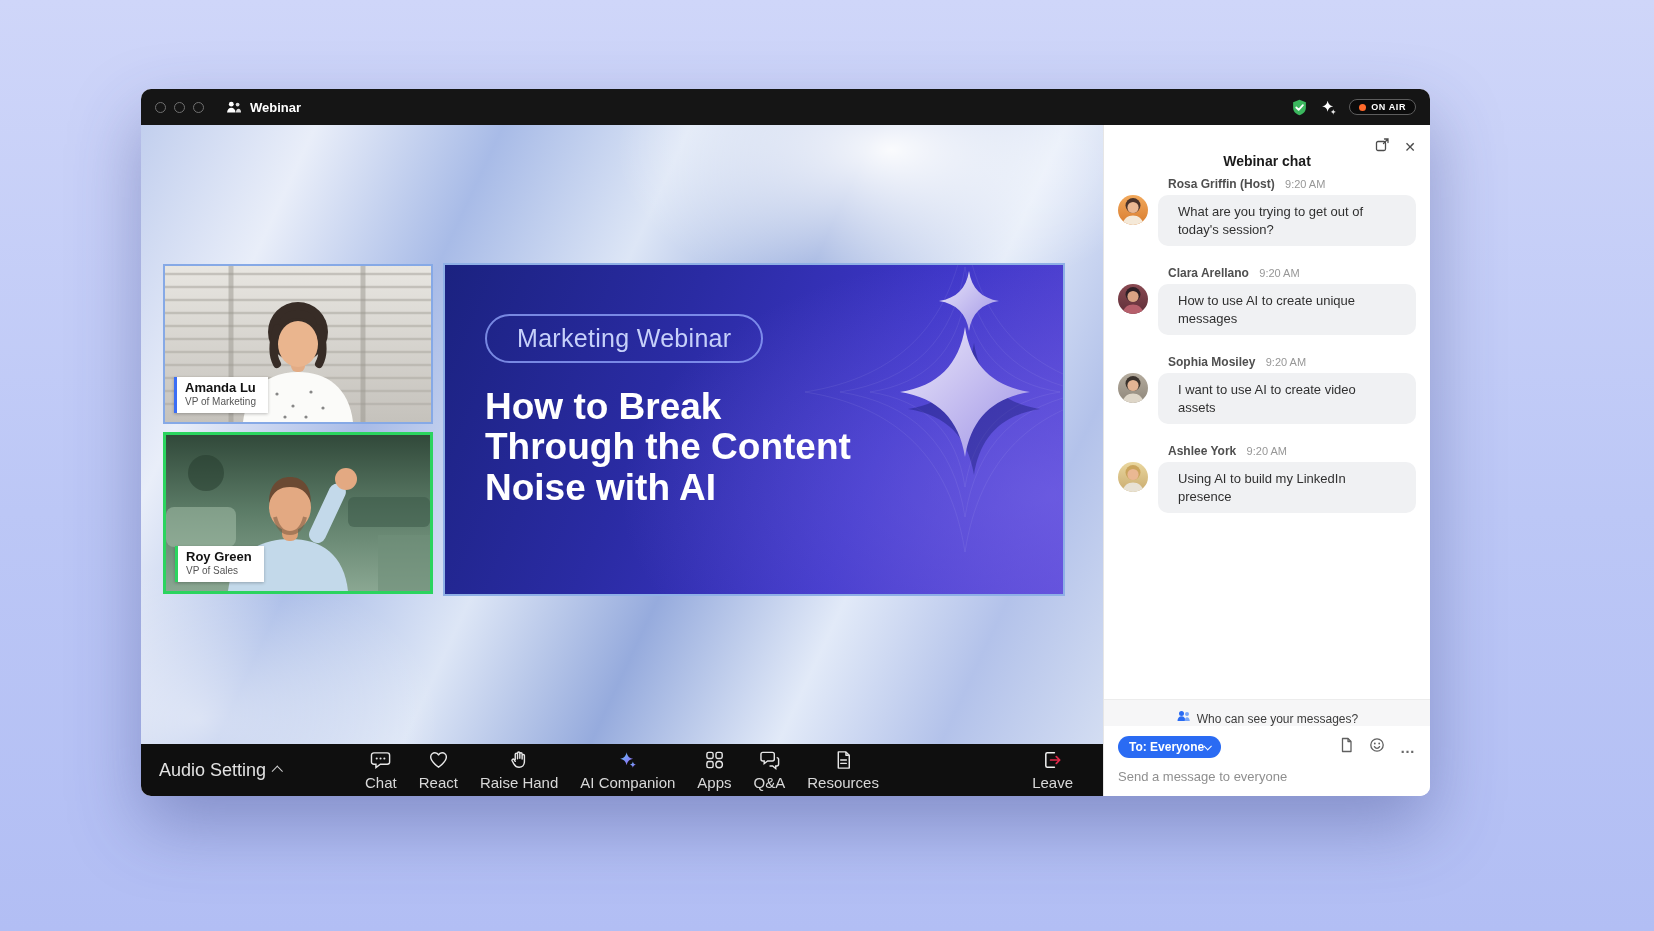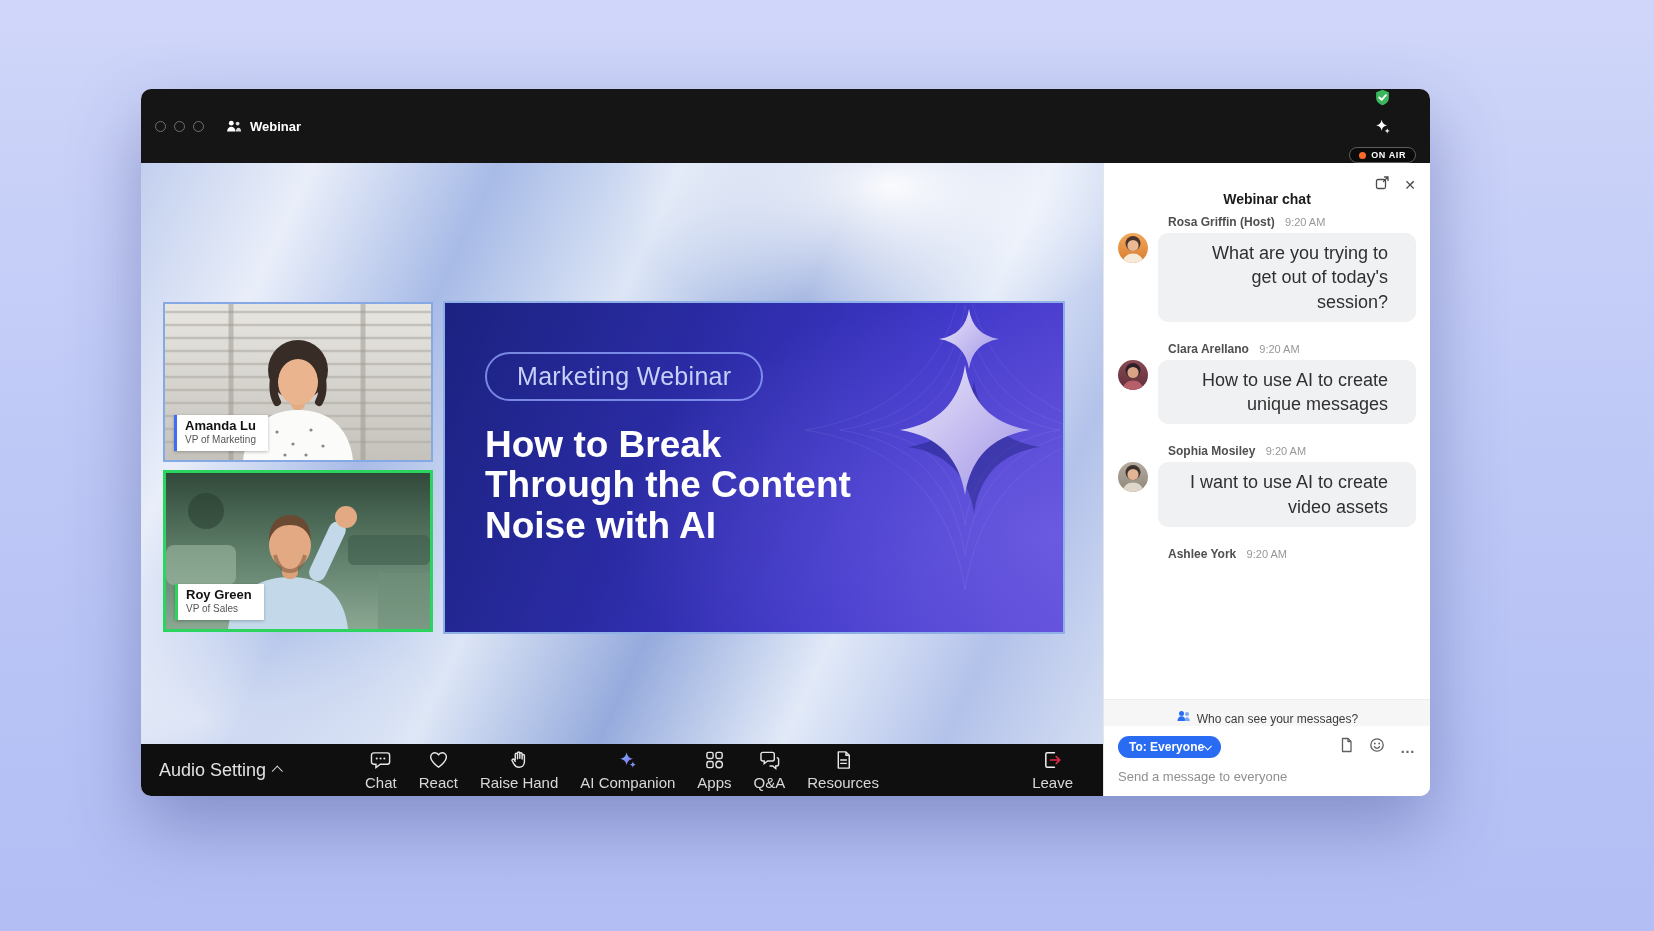--- a/index.html
+++ b/index.html
@@ -13,38 +13,38 @@
     border-radius:10px;overflow:hidden;background:#fff;
     box-shadow:0 30px 70px rgba(50,60,130,.38);
     display:flex;flex-direction:column;
   }
   
   .titlebar{flex:0 0 36px;background:#151515;display:flex;align-items:center;padding:0 14px;gap:8px;}
   .traffic{display:flex;gap:8px;margin-right:14px;}
   .light{width:11px;height:11px;border:1.5px solid #707070;border-radius:50%;box-sizing:border-box;}
   .tb-icon{display:flex;align-items:center;}
   .tb-title{color:#fff;font-size:13px;font-weight:700;}
-  .tb-right{margin-left:auto;display:flex;align-items:center;gap:12px;flex-direction:column;}
+  .tb-right{margin-left:auto;display:flex;align-items:center;gap:12px;}
   .onair{display:flex;align-items:center;gap:5px;border:1px solid #5d5d5d;background:#0b0b0b;
     border-radius:999px;padding:2px 9px;color:#fff;font-size:9px;font-weight:700;letter-spacing:.6px;}
   .onair-dot{width:7px;height:7px;border-radius:50%;background:#ff6a2b;}
   
   .content{flex:1;display:flex;min-height:0;}
   .stage-col{width:962px;flex:none;display:flex;flex-direction:column;min-height:0;}
   .stage{
     flex:1;position:relative;overflow:hidden;
     background:
       radial-gradient(52% 46% at 78% 4%, rgba(255,255,255,.95), rgba(255,255,255,0) 55%),
       radial-gradient(42% 42% at 6% 96%, rgba(255,255,255,.55), rgba(255,255,255,0) 60%),
       linear-gradient(115deg,#c2cfee 0%,#e9eef9 14%,#a8bbe7 29%,#dde6f6 44%,#96abdd 59%,#e2eaf8 74%,#b3c2ea 87%,#d3ddf2 100%);
   }
   
   .tile{position:absolute;box-sizing:border-box;overflow:hidden;background:#999;}
   .tile svg{position:absolute;inset:0;width:100%;height:100%;display:block;}
-  .tile-amanda{left:22px;top:139px;width:270px;height:160px;border:2px solid #86a9e6;text-align:center;}
+  .tile-amanda{left:22px;top:139px;width:270px;height:160px;border:2px solid #86a9e6;}
   .tile-roy{left:22px;top:307px;width:270px;height:162px;border:3px solid #2bd45f;}
   .nametag{position:absolute;left:9px;bottom:9px;background:#fff;padding:4px 12px 5px 8px;
     box-shadow:0 1px 3px rgba(0,0,0,.25);}
   .tag-blue{border-left:3px solid #3b6ef5;}
   .tag-green{border-left:3px solid #2bd45f;}
   .nametag .nm{font-size:13px;font-weight:700;color:#121212;line-height:1.15;}
   .nametag .rl{font-size:10px;color:#555;line-height:1.2;}
   
   .slide{
     position:absolute;left:302px;top:138px;width:622px;height:333px;box-sizing:border-box;
@@ -79,22 +79,22 @@
     display:flex;align-items:center;gap:14px;color:#4c4c4c;}
   .chat-close{font-size:14px;color:#4c4c4c;line-height:1;}
   .messages{flex:1;overflow:hidden;padding:8px 14px 0;}
   .msg{margin-bottom:20px;}
   .msg-meta{margin-left:50px;margin-bottom:4px;font-size:12px;color:#4f4f4f;}
   .msg-meta .author{font-weight:600;}
   .msg-meta .time{color:#979797;font-size:11px;margin-left:7px;}
   .msg-row{display:flex;gap:10px;align-items:flex-start;}
   .avatar{width:30px;height:30px;border-radius:50%;overflow:hidden;flex:none;}
   .avatar svg{display:block;width:100%;height:100%;}
-  .bubble{background:#f0f1f3;border-radius:10px;padding:8px 28px;font-size:18px;color:#303030;
-    line-height:1.35;max-width:232px;text-align:right;}
+  .bubble{background:#f0f1f3;border-radius:10px;padding:8px 20px;font-size:13px;color:#303030;
+    line-height:1.35;max-width:232px;}
   .chat-footer{flex:none;}
   .privacy-bar{background:#f6f6f7;border-top:1px solid #ececec;height:26px;display:flex;
     align-items:flex-end;justify-content:center;gap:6px;font-size:12px;color:#3c3c3c;}
   .composer{padding:10px 14px 8px;}
   .composer-top{display:flex;align-items:center;}
   .to-pill{background:#2a6bf3;color:#fff;font-size:12px;font-weight:600;border-radius:14px;
     padding:4px 11px;display:flex;align-items:center;}
   .chev-dn{width:5px;height:5px;border-right:1.5px solid #fff;border-bottom:1.5px solid #fff;
     transform:rotate(45deg) translateY(-1px);display:inline-block;}
   .composer-icons{margin-left:auto;display:flex;align-items:center;gap:15px;color:#5f5f5f;}
@@ -420,20 +420,37 @@
             </span>
             <div class="bubble">I want to use AI to create video assets</div>
           </div>
         </div>
 
         <div class="msg">
           <div class="msg-meta">
             <span class="author">Ashlee York</span>
             <span class="time">9:20 AM</span>
           </div>
+          <div class="msg-row">
+            <span class="avatar">
+              <svg viewBox="0 0 30 30">
+                  <defs>
+                    <linearGradient id="av4" x1="0" y1="0" x2="0" y2="1">
+                      <stop offset="0" stop-color="#ead79f"></stop>
+                      <stop offset="1" stop-color="#c9ab6e"></stop>
+                    </linearGradient>
+                  </defs>
+                  <rect width="30" height="30" fill="url(#av4)"></rect>
+                  <circle cx="15" cy="10.5" r="7.5" fill="#caa45c"></circle>
+                  <circle cx="15" cy="12.5" r="5.6" fill="#eab893"></circle>
+                  <path d="M4 30c1.6-6.5 5.8-9.5 11-9.5S24.4 23.5 26 30Z" fill="#e8e2d4"></path>
+                </svg>
+            </span>
+            <div class="bubble">Using AI to build my LinkedIn presence</div>
+          </div>
         </div>
 
       </div>
 
       <div class="chat-footer">
         <div class="privacy-bar">
           <span>
             <svg width="15" height="14" viewBox="0 0 15 14">
                 <circle cx="5.5" cy="4.5" r="2.5" fill="#2a6bf3"></circle>
                 <path d="M1.5 12c0-3.2 1.8-4.8 4-4.8s4 1.6 4 4.8Z" fill="#2a6bf3"></path>

